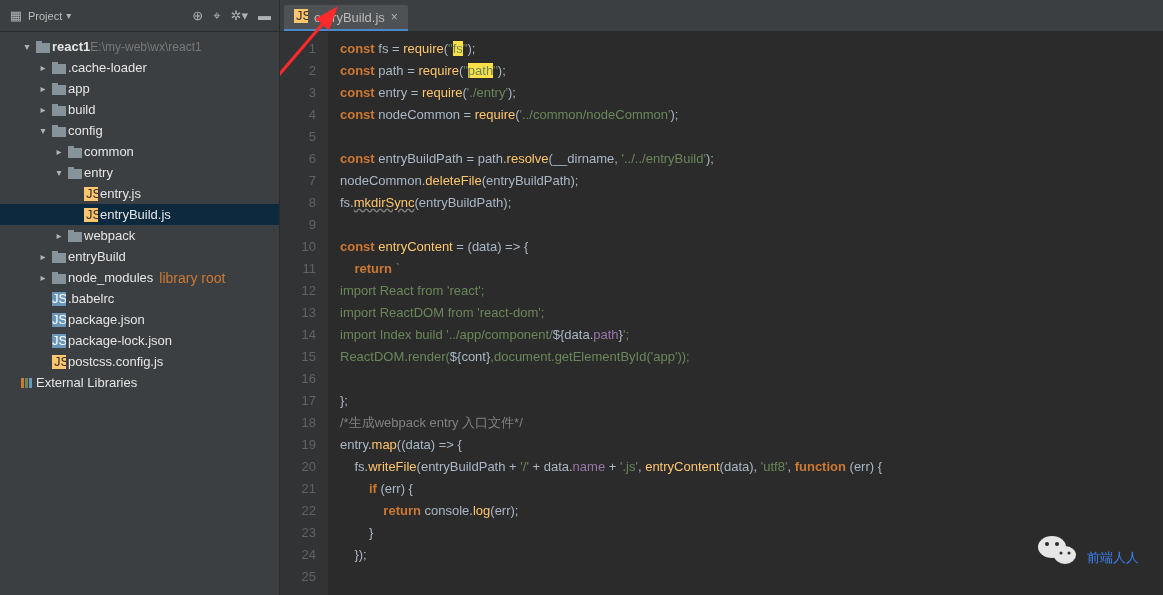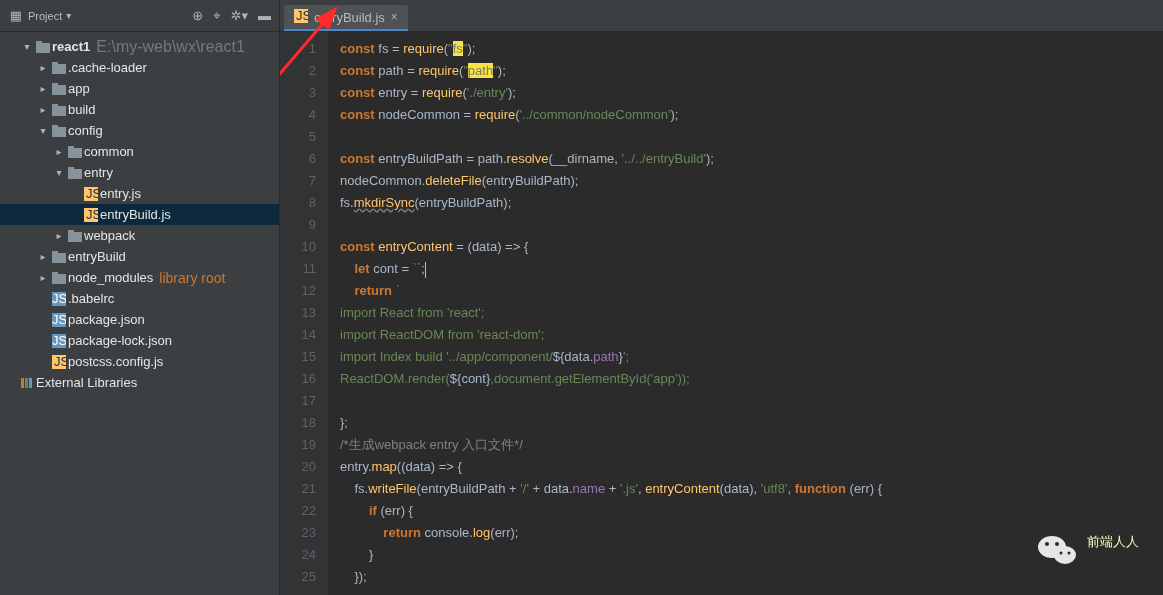--- a/index.html
+++ b/index.html
@@ -15,21 +15,21 @@
 .tool-btn { width:16px; height:16px; display:flex; align-items:center; justify-content:center; color:#afb1b3; }
 .proj-label { font-size:11px; color:#bbb; }
 .dropdown-arrow { color:#afb1b3; font-size:10px; }
 
 .tree { padding:4px 0; overflow:auto; flex:1; }
 .tree-row { display:flex; align-items:center; height:21px; padding-left:4px; cursor:pointer; white-space:nowrap; }
 .tree-row.selected { background:#0d293e; }
 .tree-row .expander { width:14px; text-align:center; color:#afb1b3; font-size:10px; }
 .tree-row .icon { width:18px; display:flex; align-items:center; justify-content:center; }
 .tree-row .label { color:#e5e5e5; }
-.tree-row .hint { color:#787878; margin-left:6px; font-size:16px; }
+.tree-row .hint { color:#787878; font-size:12px; }
 .lib-root { color:#cc7832; font-size:14px; margin-left:6px; }
 
 .folder-icon svg, .file-icon svg, .lib-icon svg { display:block; }
 .indent-0 { padding-left:4px; }
 .indent-1 { padding-left:20px; }
 .indent-2 { padding-left:36px; }
 .indent-3 { padding-left:52px; }
 .indent-4 { padding-left:68px; }
 
 
@@ -53,21 +53,21 @@
 .cm { color:#808080;text-align:center; }
 .hi { background:#fde047; }
 .wavy { text-decoration:underline wavy #808080; }
 
 .cursor { display:inline-block; width:1px; height:16px; background:#bbb; vertical-align:middle; }
 
 
 .arrow-overlay { position:absolute; top:0; left:0; pointer-events:none; z-index:50; }
 
 
-.watermark { position:absolute; right:24px; bottom:28px; display:flex; align-items:flex-start; gap:10px; color:#fef9c3; font-size:26px; font-weight:500; }
+.watermark { position:absolute; right:24px; bottom:28px; display:flex; align-items:flex-end; gap:10px; color:#3b82f6; font-size:26px; font-weight:500; }
 .wechat-ico { width:40px; height:34px; }
 </style>
 </head>
 <body>
 
 <div class="container">
 
   <div class="sidebar">
     <div class="sidebar-header">
       <div class="sidebar-header-left">
@@ -304,21 +304,20 @@
           <div class="line"><span class="kw">const </span>fs = <span class="fn">require</span>(<span class="str">"</span><span class="str hi">fs</span><span class="str">"</span>);</div>
           <div class="line"><span class="kw">const </span>path = <span class="fn">require</span>(<span class="str">"</span><span class="str hi">path</span><span class="str">"</span>);</div>
           <div class="line"><span class="kw">const </span>entry = <span class="fn">require</span>(<span class="str">'./entry'</span>);</div>
           <div class="line"><span class="kw">const </span>nodeCommon = <span class="fn">require</span>(<span class="str">'../common/nodeCommon'</span>);</div>
           <div class="line"></div>
           <div class="line"><span class="kw">const </span>entryBuildPath = path.<span class="fn">resolve</span>(<span class="id">__dirname</span>, <span class="str">'../../entryBuild'</span>);</div>
           <div class="line">nodeCommon.<span class="fn">deleteFile</span>(entryBuildPath);</div>
           <div class="line">fs.<span class="fn wavy">mkdirSync</span>(entryBuildPath);</div>
           <div class="line"></div>
           <div class="line"><span class="kw">const </span><span class="fn">entryContent </span>= (data) =&gt; {</div>
-          <div class="line"><span class="kw">    let </span>cont = <span class="str">`<index>`</index></span>;<span class="cursor"></span></div>
           <div class="line"><span class="kw">    return </span><span class="str">`</span></div>
           <div class="line"><span class="str">import React from 'react';</span></div>
           <div class="line"><span class="str">import ReactDOM from 'react-dom';</span></div>
           <div class="line"><span class="str">import Index build '../app/component/</span>${data.<span class="prop">path</span>}<span class="str">';</span></div>
           <div class="line"><span class="str">ReactDOM.render(</span>${cont}<span class="str">,document.getElementById('app'));</span></div>
           <div class="line"></div>
           <div class="line">};</div>
           <div class="line"><span class="cm">/*生成webpack entry 入口文件*/</span></div>
           <div class="line">entry.<span class="fn">map</span>((data) =&gt; {</div>
           <div class="line">    fs.<span class="fn">writeFile</span>(entryBuildPath + <span class="str">'/'</span> + data.<span class="prop">name</span> + <span class="str">'.js'</span>, <span class="fn">entryContent</span>(data), <span class="str">'utf8'</span>, <span class="kw">function </span>(err) {</div>

